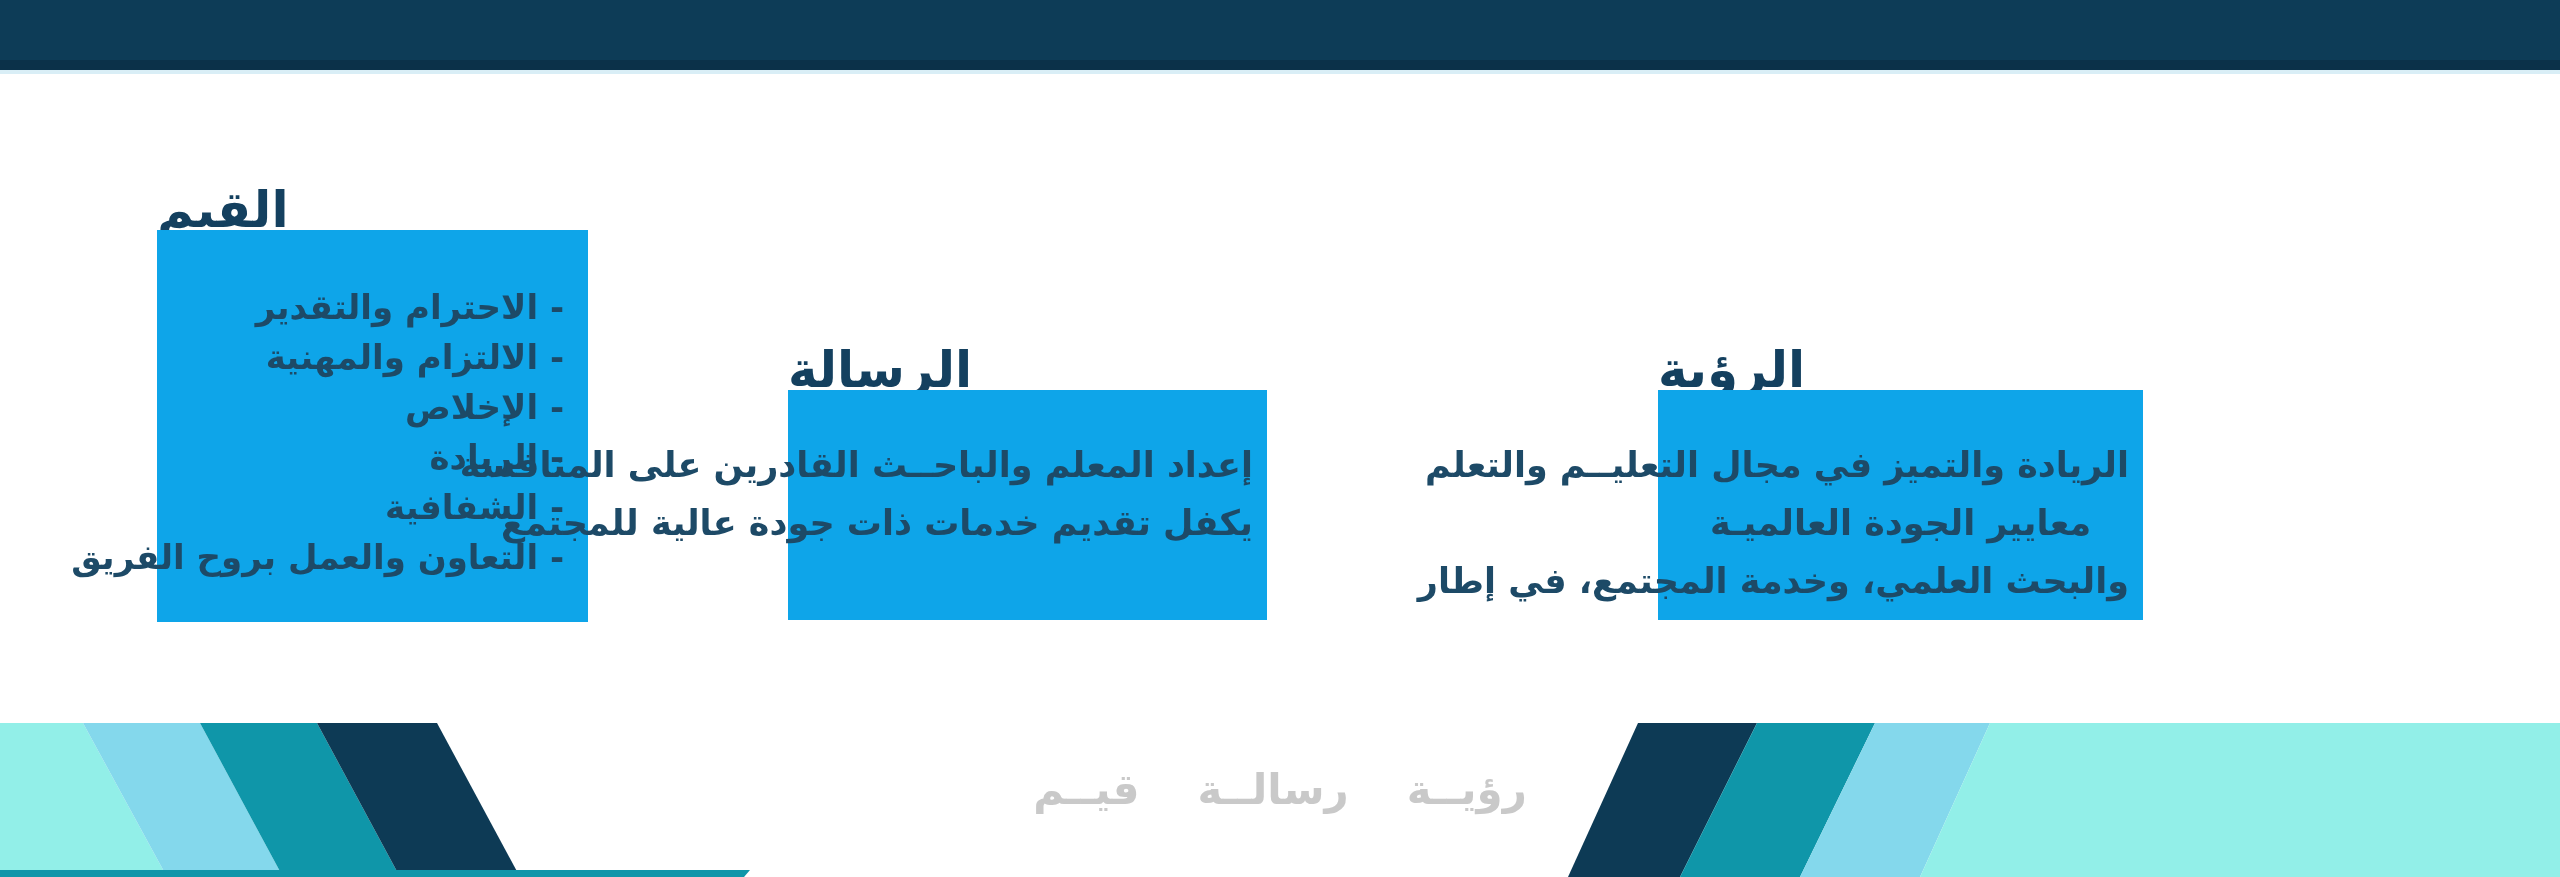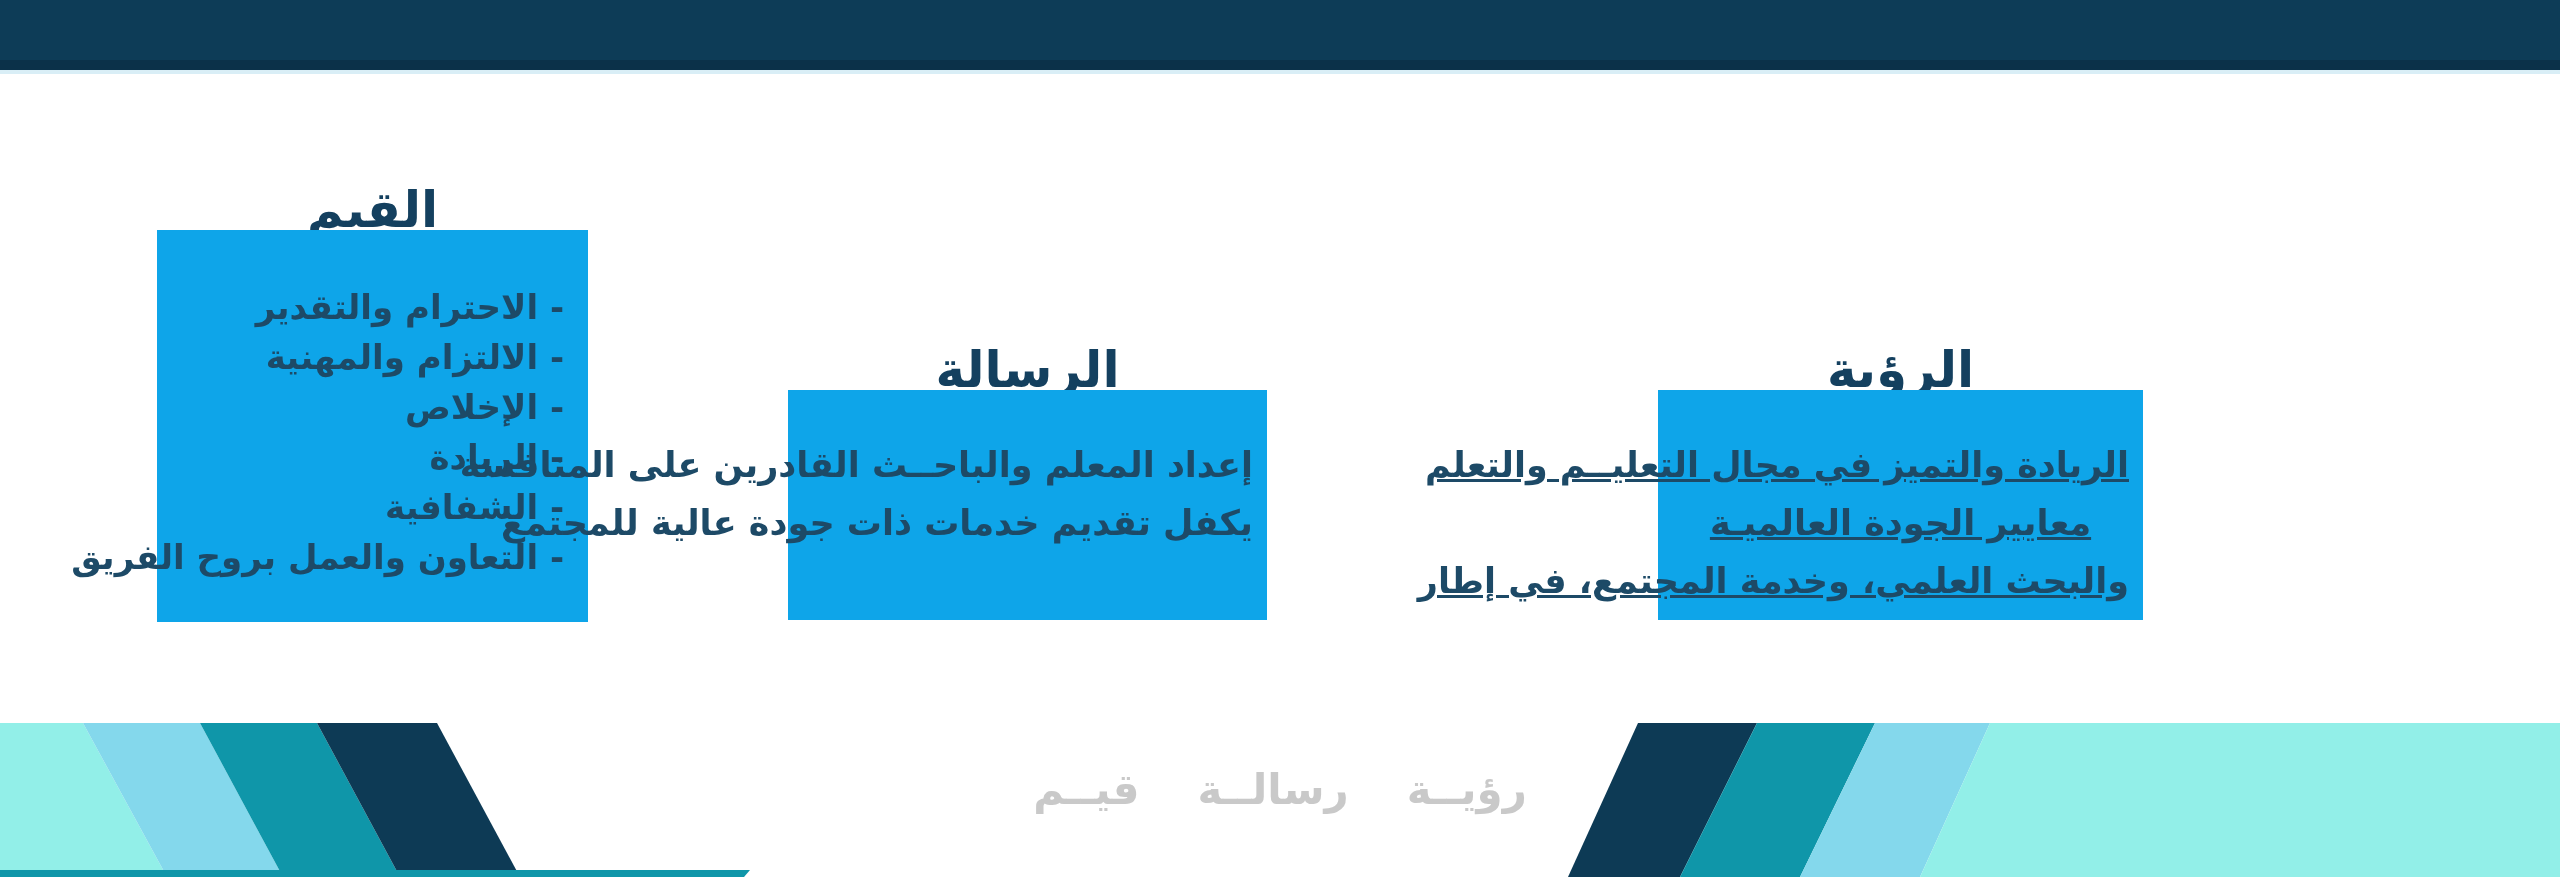--- a/index.html
+++ b/index.html
@@ -30,21 +30,21 @@
   .main-title {
     position: absolute; left: 1040px; top: 143px; width: 1160px;
     direction: rtl; text-align: center;
     font-size: 76px; font-weight: bold; color: #2697ac;
     letter-spacing: 0;
     white-space: nowrap;
   }
   
   .section-heading {
     position: absolute;
-    direction: rtl; text-align: center;
+    direction: rtl; text-align: left;
     font-size: 50px; font-weight: bold; color: #14405f;
     white-space: nowrap;
   }
   .heading-values  { left: 157px;  top: 181px; width: 431px; }
   .heading-mission { left: 788px;  top: 341px; width: 479px; }
   .heading-vision  { left: 1658px; top: 341px; width: 485px; }
   
   .gray-box {
     position: absolute;
     background: #0ea5e9;
@@ -61,21 +61,21 @@
   .box-mission {
     left: 788px; top: 390px; width: 479px; height: 230px;
     padding: 46px 14px 0 14px;
     text-align: center;
     font-size: 35px; line-height: 58px;
   }
   .box-vision {
     left: 1658px; top: 390px; width: 485px; height: 230px;
     padding: 46px 14px 0 14px;
     text-align: center;
-    font-size: 35px; line-height: 58px; text-decoration: underline;
+    font-size: 35px; line-height: 58px;
   }
   .text-line { white-space: nowrap; }
   .value-item { white-space: nowrap; }
   
   .footer-deco {
     position: absolute; left: 0; top: 723px; width: 2560px; height: 154px;
     display: block;
   }
   
   .footer-words {

